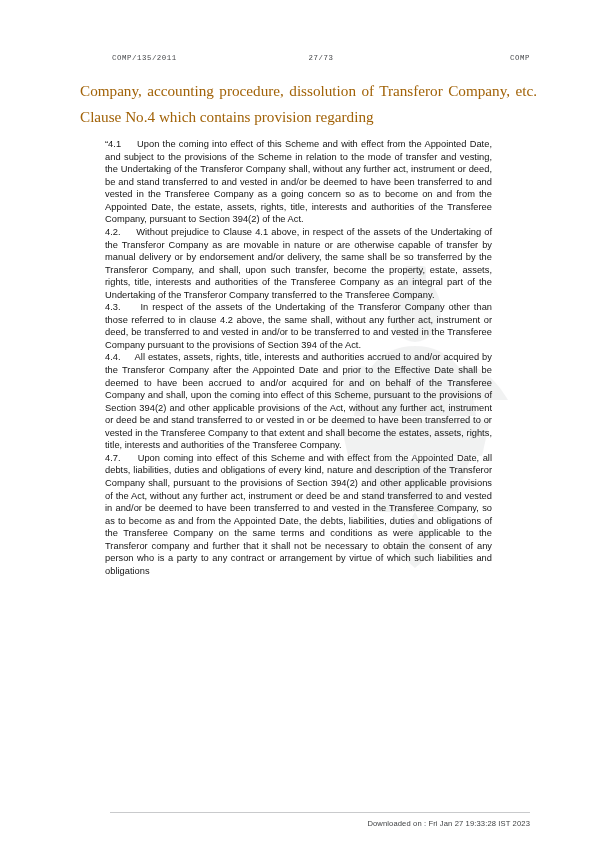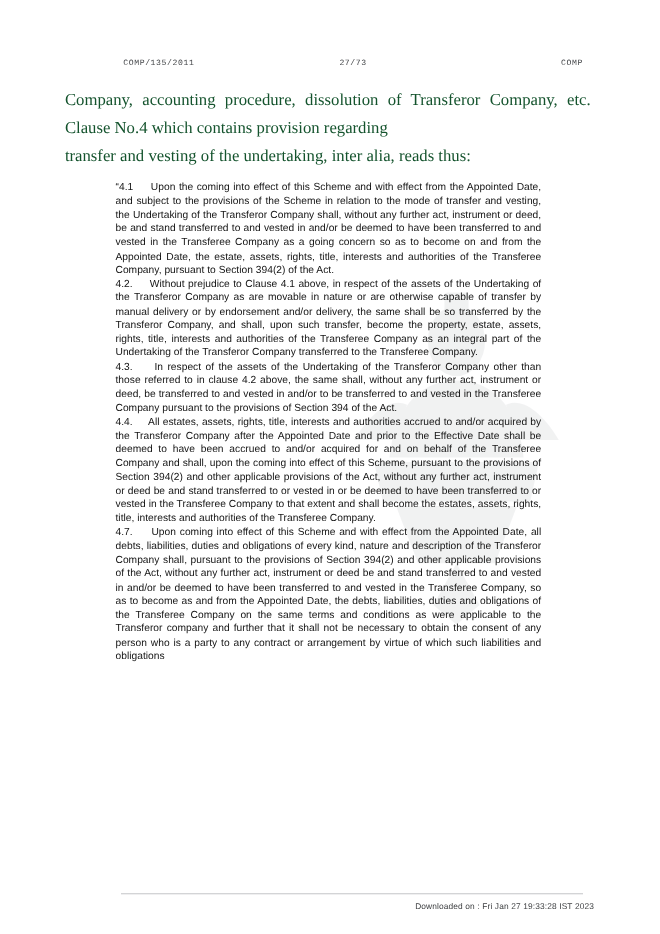--- a/index.html
+++ b/index.html
@@ -60,27 +60,27 @@
   .content {
     position: absolute;
     top: 78px;
     left: 0;
     width: 600px;
     z-index: 2;
   }
 
   .intro-para {
     margin: 0;
-    padding: 0 63px 0 59px;
+    padding: 0 63px 0 80px;
     font-family: "Liberation Serif", serif;
     font-size: 15.2px;
     line-height: 25.6px;
     text-align: justify;
     text-justify: inter-word;
-    color: #14532d;
+    color: #a16207;
   }
   .intro-para .lastline { display: block; }
 
   .quote-block {
     margin: 9px 0 11px 0;
     padding: 0 108px 0 105px;
     font-family: Liberation Sans, sans-serif;
     font-size: 9.3px;
     line-height: 12.55px;
     text-align: justify;
@@ -102,21 +102,21 @@
     left: 110px;
     top: 812px;
     width: 420px;
     height: 1px;
     background: #c9cacc;
     z-index: 3;
   }
   .footer-note {
     position: absolute;
     top: 819px;
-    right: 60px;
+    right: 70px;
     font-family: "Liberation Sans", sans-serif;
     font-size: 7.6px;
     letter-spacing: 0.12px;
     color: #3c3e40;
     white-space: nowrap;
     z-index: 3;
     margin-left: 36px;
   }
 </style>
 </head>
@@ -142,21 +142,20 @@
   <div class="doc-header">
     <span class="hdr-left">COMP/135/2011</span>
     <span class="hdr-center">27/73</span>
     <span class="hdr-right">COMP</span>
   </div>
 
   <div class="content">
 
     <p class="intro-para">
       <span>Company, accounting procedure, dissolution of Transferor Company, etc. Clause No.4 which contains provision regarding</span>
-      <span class="lastline">transfer and vesting of the undertaking, inter alia, reads thus:</span>
     </p>
 
     <div class="quote-block">
       <p>
         <span class="clause-num">“4.1</span><span class="clause-num">     </span><span>Upon the coming into effect of this Scheme and with effect from the Appointed Date, and subject to the provisions of the Scheme in relation to the mode of transfer and vesting, the Undertaking of the Transferor Company shall, without any further act, instrument or deed, be and stand transferred to and vested in and/or be deemed to have been transferred to and vested in the Transferee Company as a going concern so as to become on and from the Appointed Date, the estate, assets, rights, title, interests and authorities of the Transferee Company, pursuant to Section 394(2) of the Act.</span>
       </p>
       <p>
         <span class="clause-num">4.2.</span><span class="clause-num">     </span><span>Without prejudice to Clause 4.1 above, in respect of the assets of the Undertaking of the Transferor Company as are movable in nature or are otherwise capable of transfer by manual delivery or by endorsement and/or delivery, the same shall be so transferred by the Transferor Company, and shall, upon such transfer, become the property, estate, assets, rights, title, interests and authorities of the Transferee Company as an integral part of the Undertaking of the Transferor Company transferred to the Transferee Company.</span>
       </p>
       <p>

